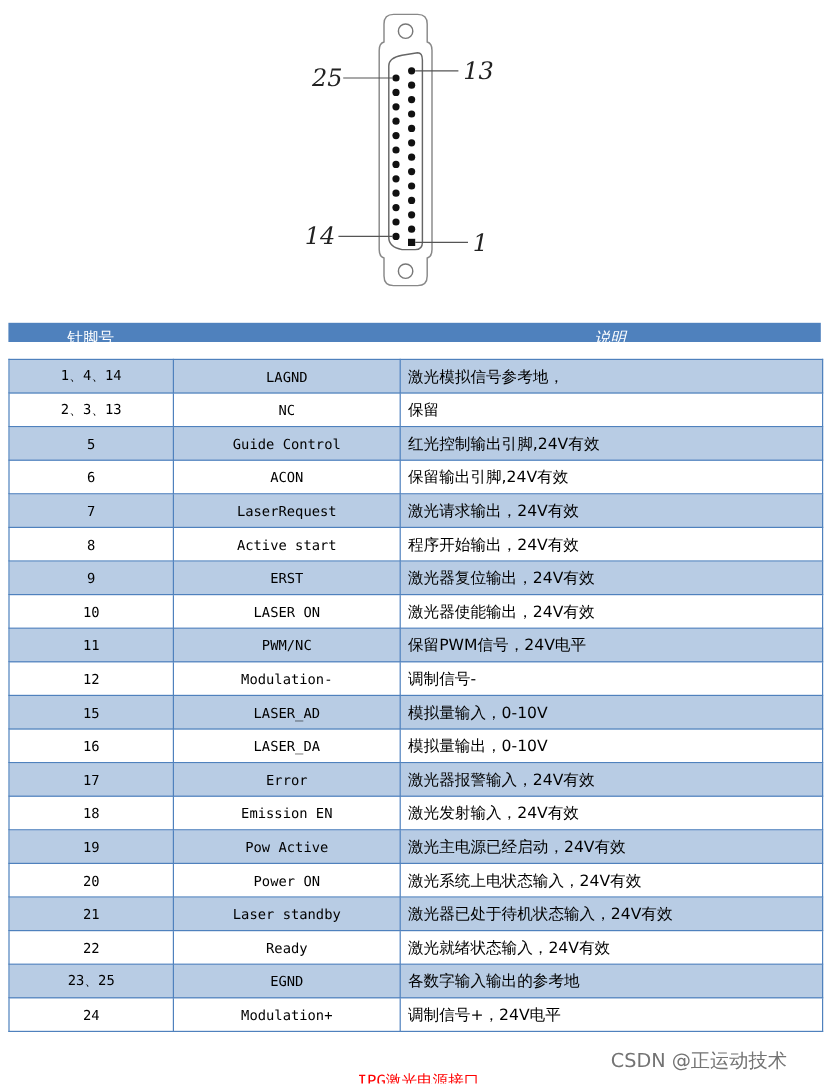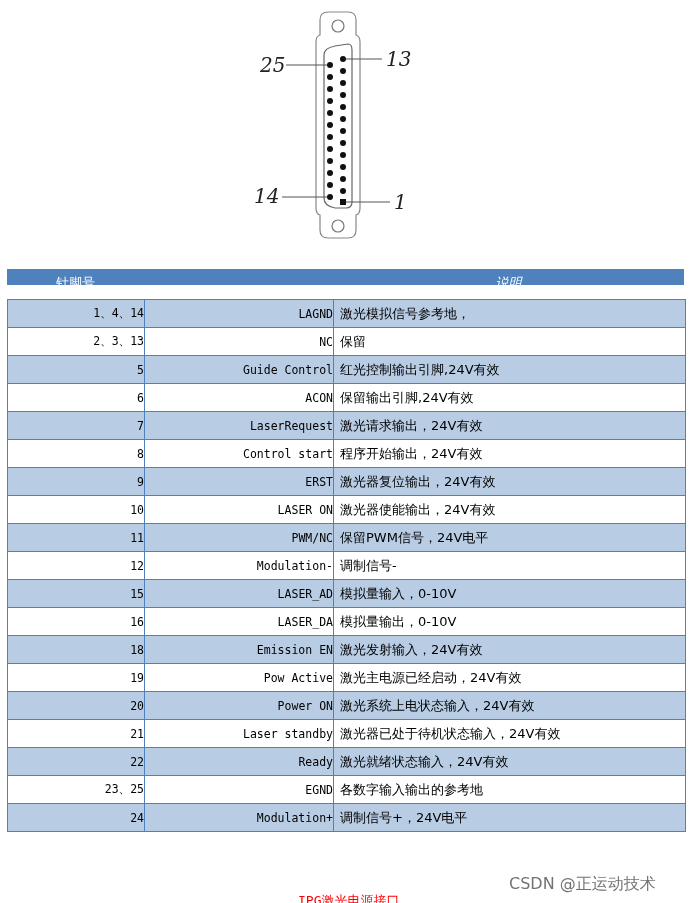--- a/index.html
+++ b/index.html
@@ -9,21 +9,21 @@
     .header { position: absolute; left: 7px; top: 269px; width: 677px; height: 16px;
               background: #4f81bd; display: flex; }
     .header div { color: #ffffff; font-size: 13px; line-height: 28px; text-align: center; }
     .h1 { width: 137px; } .h2 { width: 189px; margin-top: 30px; } .h3 { flex: 1; font-style: italic; }
     table { position: absolute; left: 7px; top: 299px; width: 678px;
             border-collapse: collapse; table-layout: fixed; }
     td { border: 1px solid #4f81bd; height: 27px; padding: 0; font-size: 12px;
          color: #000; }
     tr:nth-child(odd) td { background: #b8cce4; }
     tr:nth-child(even) td { background: #ffffff; }
-    td.pin, td.sig { text-align: right; font-family: "DejaVu Sans Mono", monospace; font-size: 11.5px; margin-left: 16px; }
+    td.pin, td.sig { text-align: center; font-family: "DejaVu Sans Mono", monospace; font-size: 11.5px; margin-left: 16px; }
     td.desc { padding-left: 6px; font-size: 13px; }
     col.c1 { width: 137px; } col.c2 { width: 189px; } col.c3 { width: 352px; }
     .caption { position: absolute; top: 877px; left: 298px; color: #ff0000;
                font-family: "DejaVu Sans Mono", monospace; font-size: 13px; margin-top: 15px; }
     .watermark { position: absolute; top: 874px; left: 509px; color: #737373;
                  font-size: 16px; }
   </style>
 </head>
 <body>
 
@@ -106,21 +106,21 @@
         <td class="sig">ACON</td>
         <td class="desc">保留输出引脚,24V有效</td>
       </tr>
       <tr>
         <td class="pin">7</td>
         <td class="sig">LaserRequest</td>
         <td class="desc">激光请求输出，24V有效</td>
       </tr>
       <tr>
         <td class="pin">8</td>
-        <td class="sig">Control start</td>
+        <td class="sig">Active start</td>
         <td class="desc">程序开始输出，24V有效</td>
       </tr>
       <tr>
         <td class="pin">9</td>
         <td class="sig">ERST</td>
         <td class="desc">激光器复位输出，24V有效</td>
       </tr>
       <tr>
         <td class="pin">10</td>
         <td class="sig">LASER ON</td>
@@ -138,20 +138,25 @@
       </tr>
       <tr>
         <td class="pin">15</td>
         <td class="sig">LASER_AD</td>
         <td class="desc">模拟量输入，0-10V</td>
       </tr>
       <tr>
         <td class="pin">16</td>
         <td class="sig">LASER_DA</td>
         <td class="desc">模拟量输出，0-10V</td>
+      </tr>
+      <tr>
+        <td class="pin">17</td>
+        <td class="sig">Error</td>
+        <td class="desc">激光器报警输入，24V有效</td>
       </tr>
       <tr>
         <td class="pin">18</td>
         <td class="sig">Emission EN</td>
         <td class="desc">激光发射输入，24V有效</td>
       </tr>
       <tr>
         <td class="pin">19</td>
         <td class="sig">Pow Active</td>
         <td class="desc">激光主电源已经启动，24V有效</td>

